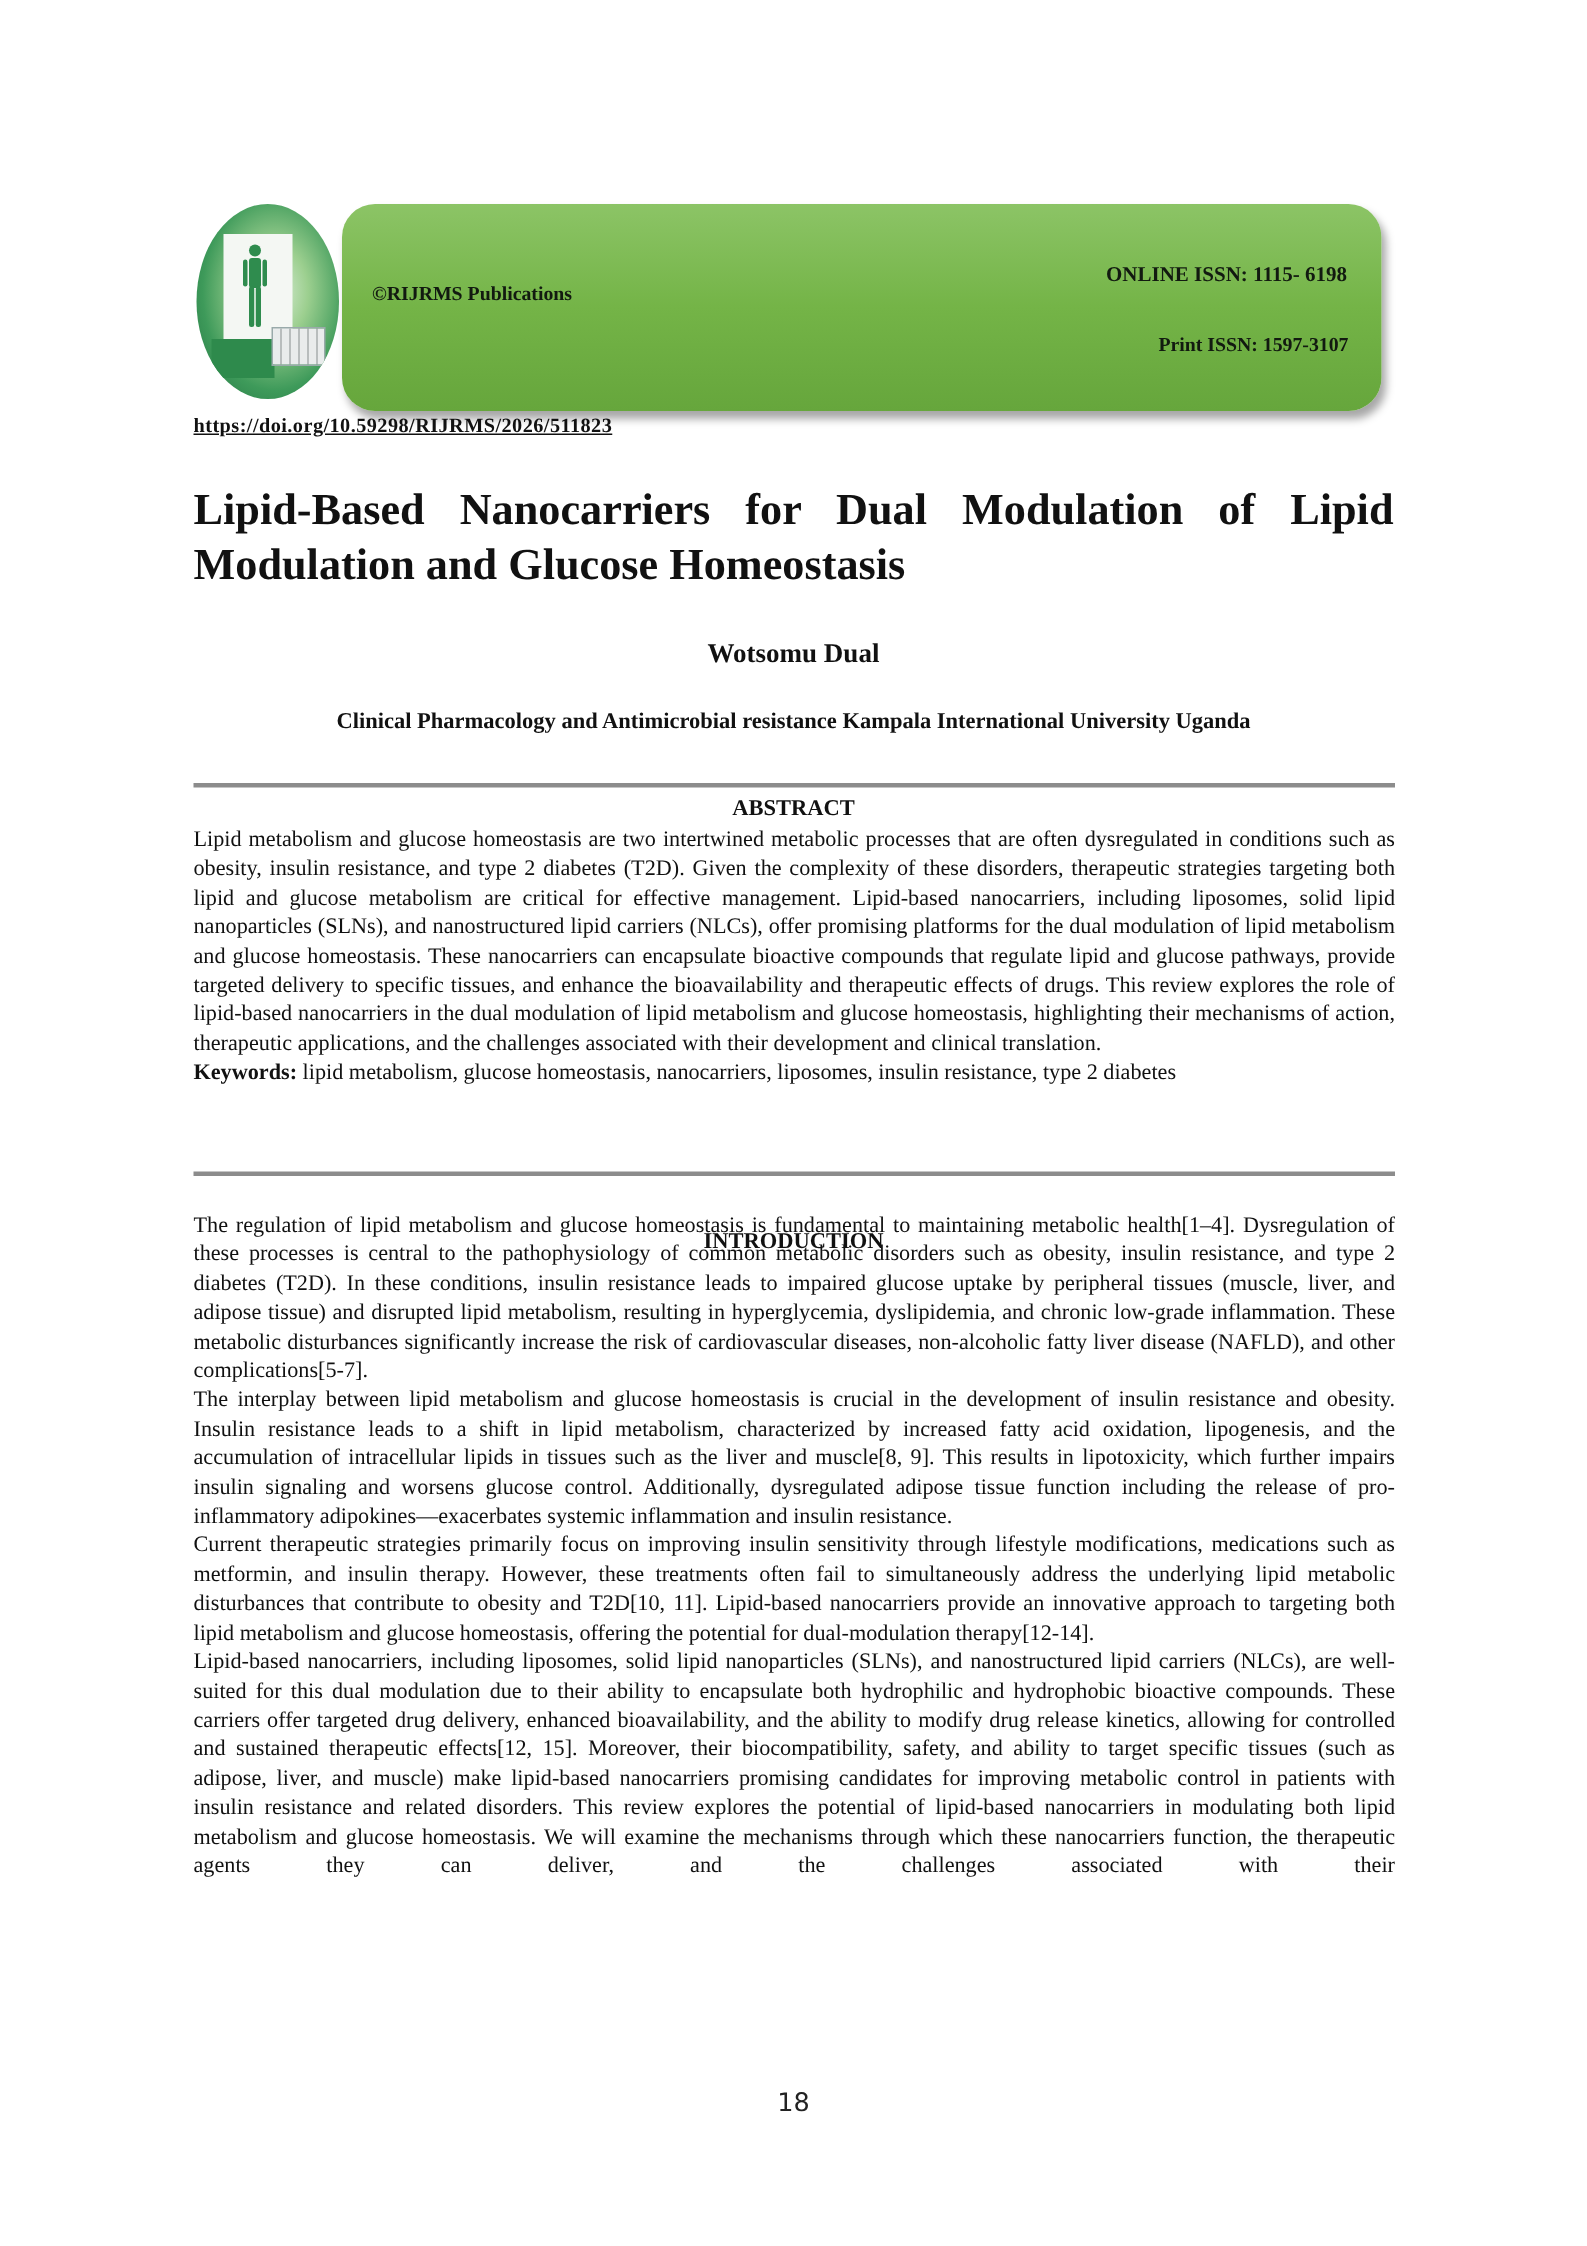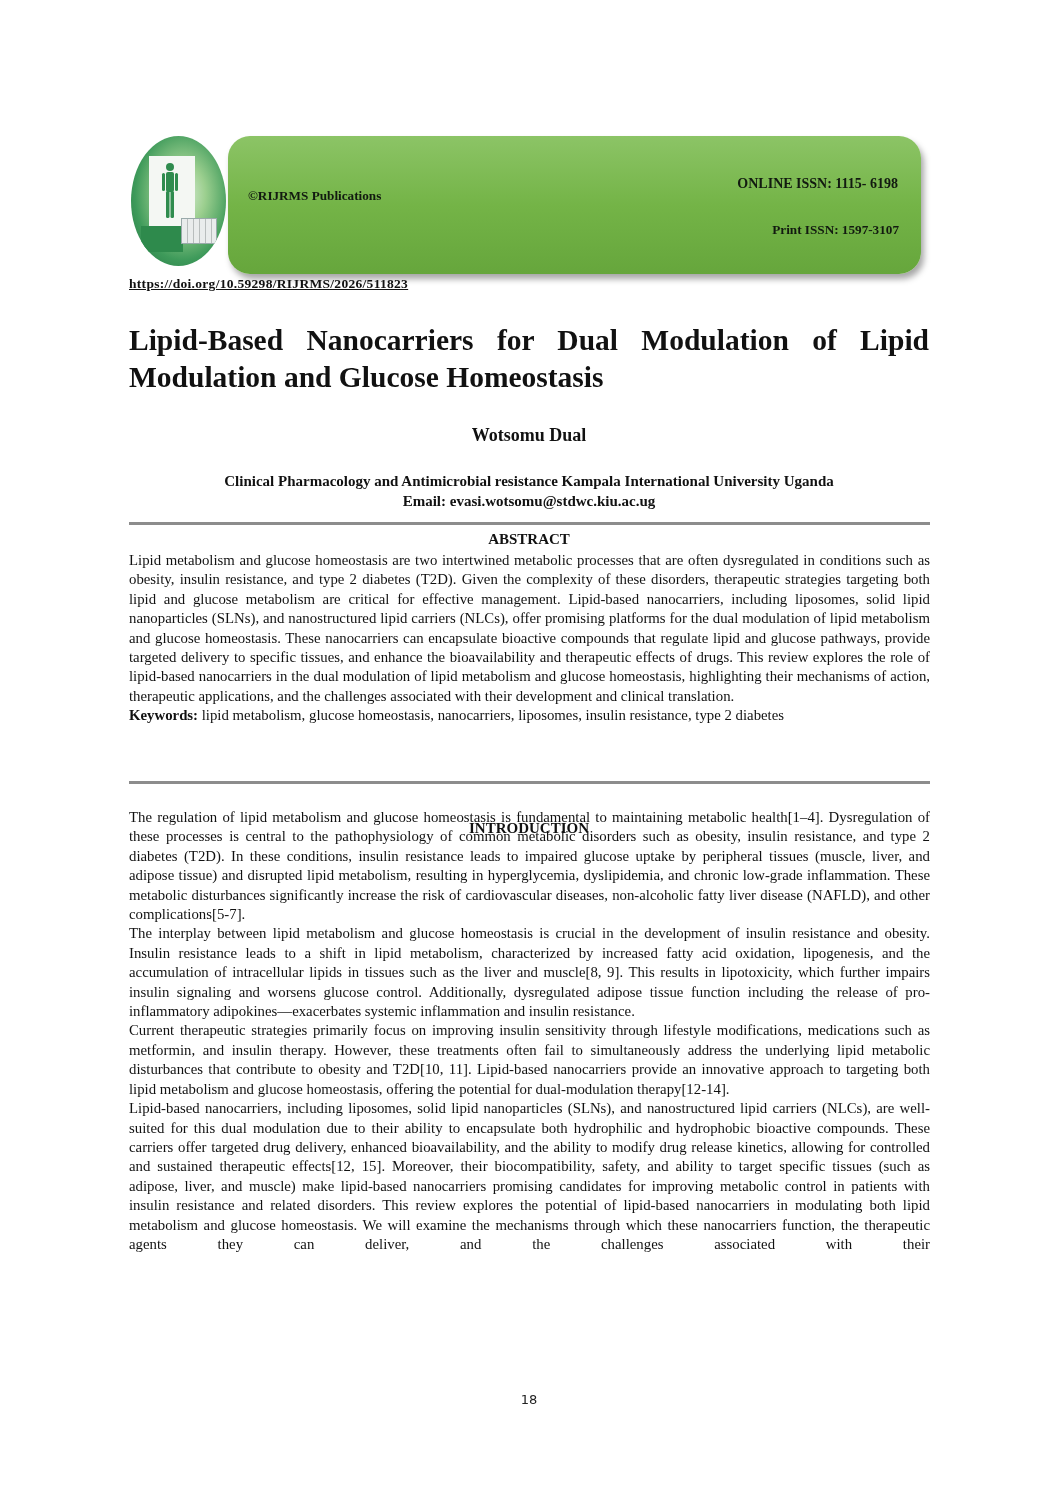--- a/index.html
+++ b/index.html
@@ -36,21 +36,21 @@
   .rule { position: absolute; left: 129px; width: 801px; height: 3px; background: #8c8c8c; }
 
   .section-head { position: absolute; left: 0; width: 1058px; text-align: center; font-size: 15px; font-weight: bold; }
 
   .body-text { position: absolute; left: 129px; width: 801px; font-size: 14.8px; line-height: 19.4px;
                text-align: justify; color: #111; }
   .body-text p { margin: 0; }
   .kw-label { font-weight: bold; }
 
   .page-num { position: absolute; left: 0; width: 1058px; top: 1392px; text-align: center;
-              font-family: "DejaVu Sans", sans-serif; font-size: 13px; color: #222; }
+              font-family: "DejaVu Sans", sans-serif; font-size: 17px; color: #222; }
 </style>
 </head>
 <body>
 
 <div class="logo">
   <div class="panel"></div>
   <svg class="figure" viewBox="0 0 18 58">
     <circle cx="9" cy="5" r="4" fill="#2f8c4e"></circle>
     <rect x="5" y="10" width="8" height="20" rx="2" fill="#2f8c4e"></rect>
     <rect x="1" y="11" width="3" height="18" rx="1.5" fill="#2f8c4e"></rect>
@@ -67,21 +67,20 @@
   <div class="l2r">ONLINE ISSN: 1115- 6198</div>
   <div class="l3r">Print ISSN: 1597-3107</div>
 </div>
 
 <a class="doi">https://doi.org/10.59298/RIJRMS/2026/511823</a>
 
 <div class="title">Lipid-Based Nanocarriers for Dual Modulation of Lipid Modulation and Glucose Homeostasis</div>
 <div class="author">Wotsomu Dual</div>
 <div class="affil">
   <div>Clinical Pharmacology and Antimicrobial resistance Kampala International University Uganda</div>
-  <div>Email: evasi.wotsomu@stdwc.kiu.ac.ug</div>
 </div>
 
 <div class="rule" style="top:522px;"></div>
 
 <div class="section-head" style="top:531px;">ABSTRACT</div>
 <div class="body-text" style="top:551px;">
   <p>Lipid metabolism and glucose homeostasis are two intertwined metabolic processes that are often dysregulated in conditions such as obesity, insulin resistance, and type 2 diabetes (T2D). Given the complexity of these disorders, therapeutic strategies targeting both lipid and glucose metabolism are critical for effective management. Lipid-based nanocarriers, including liposomes, solid lipid nanoparticles (SLNs), and nanostructured lipid carriers (NLCs), offer promising platforms for the dual modulation of lipid metabolism and glucose homeostasis. These nanocarriers can encapsulate bioactive compounds that regulate lipid and glucose pathways, provide targeted delivery to specific tissues, and enhance the bioavailability and therapeutic effects of drugs. This review explores the role of lipid-based nanocarriers in the dual modulation of lipid metabolism and glucose homeostasis, highlighting their mechanisms of action, therapeutic applications, and the challenges associated with their development and clinical translation.</p>
   <p style="text-align:left;">
     <span class="kw-label">Keywords:</span><span> lipid metabolism, glucose homeostasis, nanocarriers, liposomes, insulin resistance, type 2 diabetes</span>
   </p>

